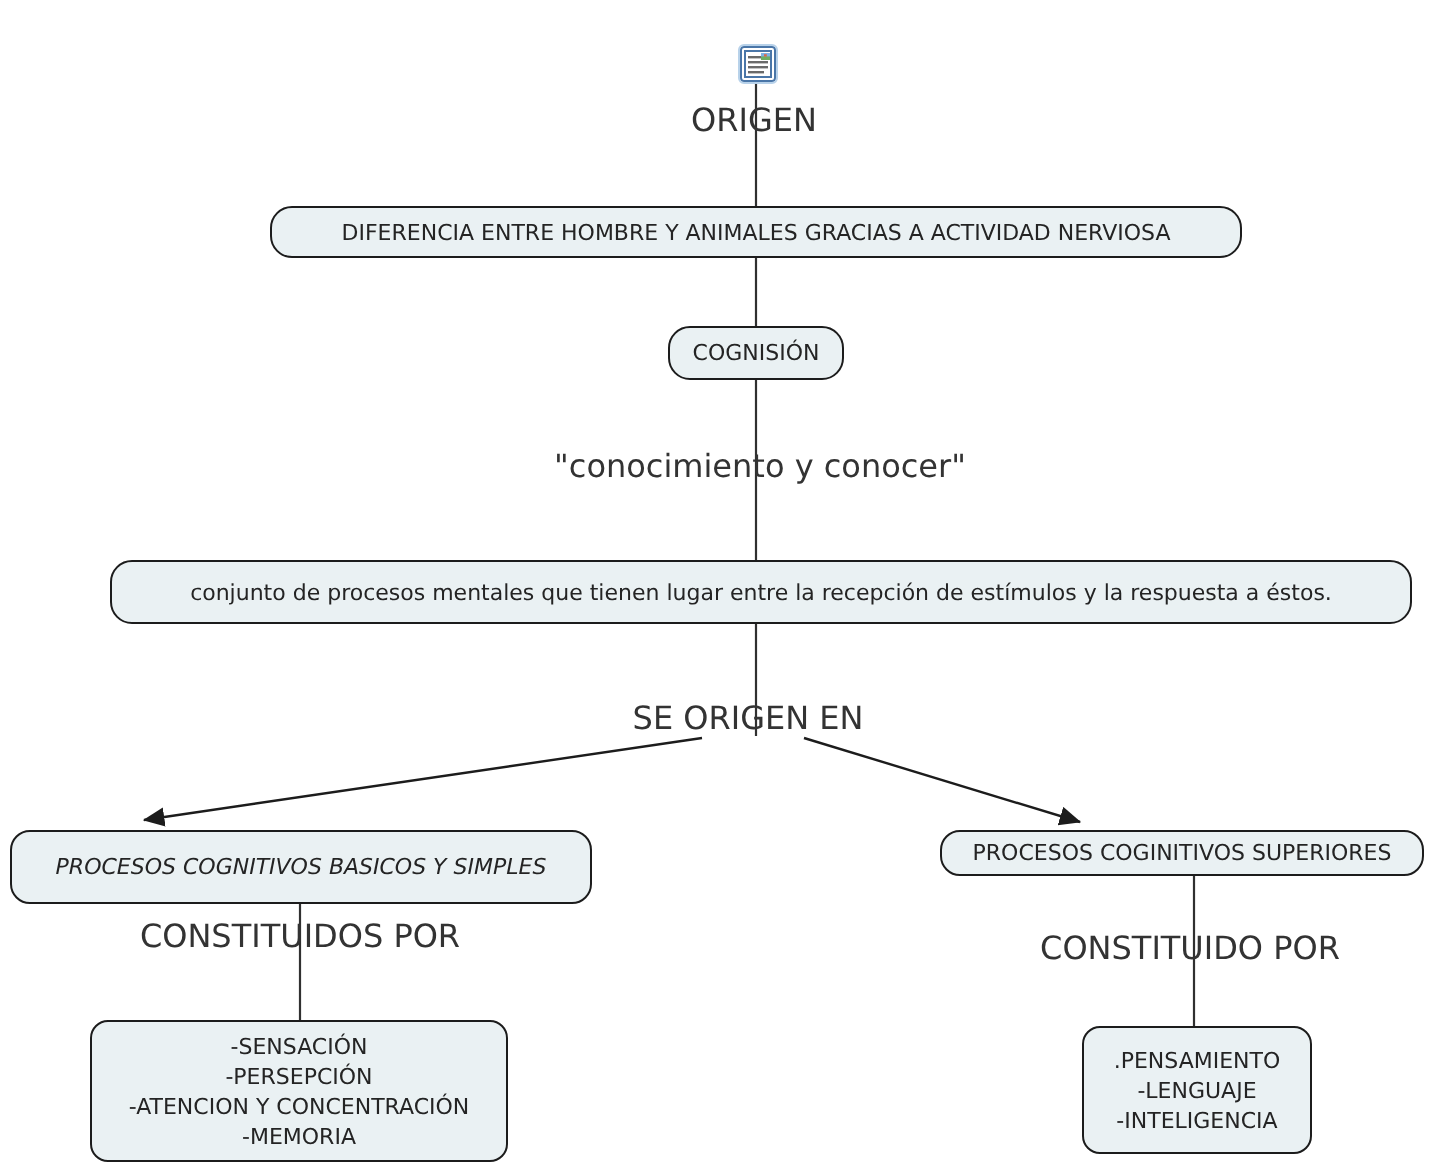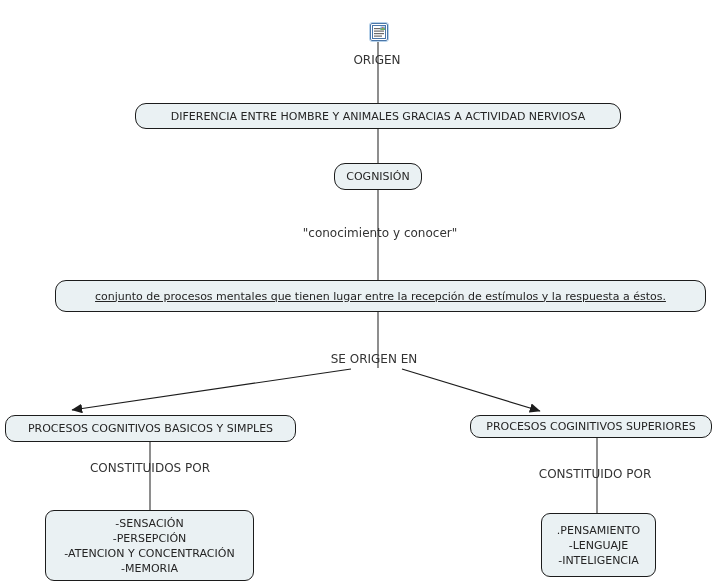--- a/index.html
+++ b/index.html
@@ -27,21 +27,21 @@
     border:1.4px solid #1c1c1c;
     border-radius:9px;
     display:flex; flex-direction:column; align-items:center; justify-content:center;
     font-size:11px; color:#242424; text-align:center; white-space:nowrap;
     box-sizing:border-box;
   }
   .listbox div { line-height:15px; }
   .link-label {
     position:absolute; z-index:3;
     transform:translate(-50%,-50%);
-    font-size:12px; color:#333333;
+    font-size:16px; color:#333333;
     white-space:nowrap;
   }
   .res-icon {
     position:absolute; z-index:4;
     width:16px; height:16px;
     background:#ffffff;
     border:1px solid #4a76a8;
     outline:1px solid #b8d2ea;
     border-radius:2px;
     display:flex; align-items:center; justify-content:center;
@@ -87,27 +87,27 @@
   <div class="node" style="left:135px; top:103px; width:486px; height:26px;">
     <span>DIFERENCIA ENTRE HOMBRE Y ANIMALES GRACIAS A ACTIVIDAD NERVIOSA</span>
   </div>
 
   <div class="node" style="left:334px; top:163px; width:88px; height:27px;">
     <span>COGNISIÓN</span>
   </div>
 
   <div class="link-label" style="left:380px; top:233px;">"conocimiento y conocer"</div>
 
-  <div class="node" style="left:55px; top:280px; width:651px; height:32px;text-decoration:underline;">
+  <div class="node" style="left:55px; top:280px; width:651px; height:32px;">
     <span>conjunto de procesos mentales que tienen lugar entre la recepción de estímulos y la respuesta a éstos.</span>
   </div>
 
   <div class="link-label" style="left:374px; top:359px;">SE ORIGEN EN</div>
 
-  <div class="node" style="left:5px; top:415px; width:291px; height:27px; border-radius:10px;">
+  <div class="node" style="left:5px; top:415px; width:291px; height:37px; border-radius:10px;font-style:italic;">
     <span>PROCESOS COGNITIVOS BASICOS Y SIMPLES</span>
   </div>
 
   <div class="node" style="left:470px; top:415px; width:242px; height:23px; border-radius:10px;">
     <span>PROCESOS COGINITIVOS SUPERIORES</span>
   </div>
 
   <div class="link-label" style="left:150px; top:468px;">CONSTITUIDOS POR</div>
 
   <div class="link-label" style="left:595px; top:474px;">CONSTITUIDO POR</div>

